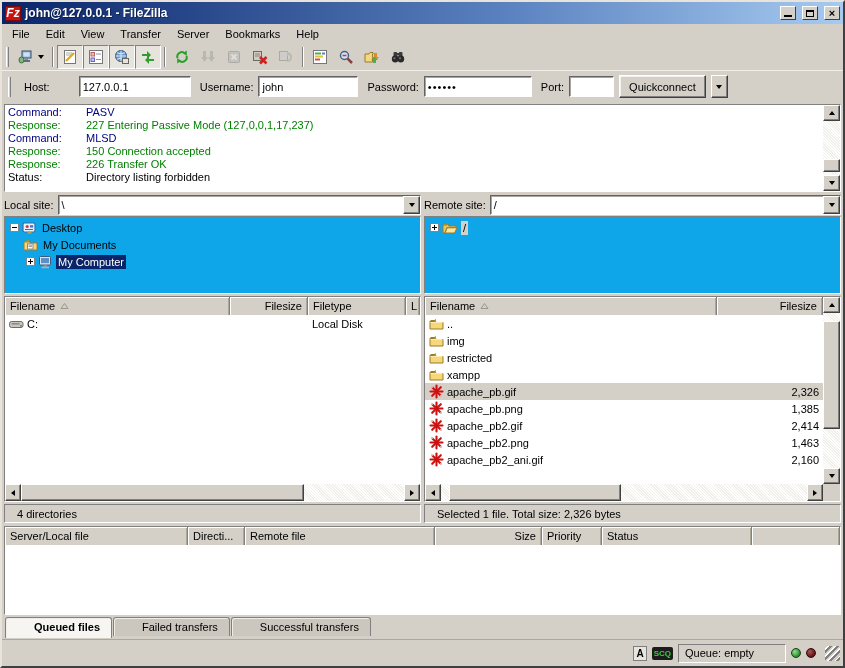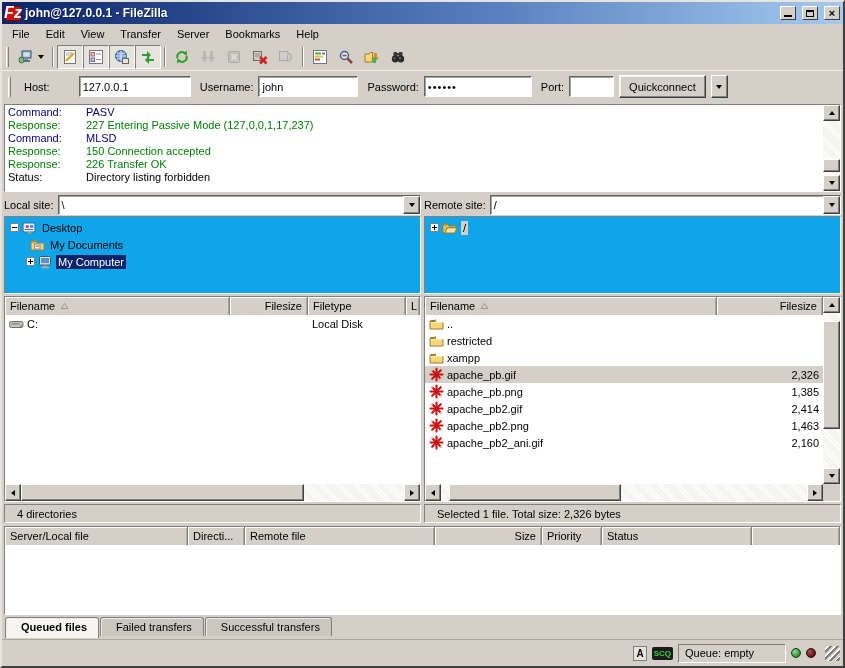--- a/index.html
+++ b/index.html
@@ -6,21 +6,21 @@
   html,body { width:845px; height:668px; }
   body { font-family:"Liberation Sans","DejaVu Sans",sans-serif; font-size:11px; background:#808080; }
 
   .win { width:845px; height:668px; background:#d4d0c8; display:flex; flex-direction:column;
          border:2px solid; border-color:#e8e4dc #404040 #404040 #e8e4dc; }
 
   
   .titlebar { height:22px; flex:0 0 22px; background:linear-gradient(to right,#0a246a,#5a82c0 60%,#a6caf0);
               display:flex; align-items:center; padding:0 3px; gap:4px; }
   .fz-logo { width:16px; height:15px; background:#cc1111; color:#fff; font-weight:bold; font-style:italic;
-             font-size:16px; display:flex; align-items:center; justify-content:center; border:1px solid #7a0a0a; }
+             font-size:12px; display:flex; align-items:center; justify-content:center; border:1px solid #7a0a0a; }
   .title-text { color:#fff; font-weight:bold; font-size:12px; flex:1;
                 text-shadow:1px 1px 0 rgba(0,0,0,.4); white-space:nowrap; }
   .winbtn { width:16px; height:14px; background:#d4d0c8; border:1px solid; border-color:#fff #404040 #404040 #fff;
             display:flex; align-items:flex-end; justify-content:center; margin-left:2px;
             font-size:10px; line-height:10px; font-weight:bold; color:#000; }
   .winbtn .min { width:8px; height:2px; background:#000; margin-bottom:2px; }
   .winbtn .max { width:8px; height:7px; border:1px solid #000; border-top-width:2px; margin-bottom:2px; }
   .winbtn .cls { margin-bottom:1px; font-size:11px; }
 
   
@@ -104,21 +104,21 @@
   .status-strip { height:19px; flex:0 0 19px; margin-top:2px; background:#d4d0c8;
                   border:1px solid; border-color:#808080 #fff #fff #808080; display:flex; align-items:center; padding:0 12px; }
 
   
   .queue { flex:0 0 89px; margin:1px 2px 0 2px; border:1px solid; border-color:#808080 #fff #fff #808080; background:#fff; display:flex; flex-direction:column; }
   .queue-body { flex:1; background:#fff; }
 
   
   .tabs { height:25px; flex:0 0 25px; display:flex; align-items:flex-start; padding:2px 0 0 3px; gap:1px;
           border-bottom:1px solid #aca899; }
-  .tab { height:19px; padding:3px 11px 0 15px; background:#cbc7bf; border:1px solid #808080; border-bottom:none;
+  .tab { height:19px; padding:3px 11px 0 28px; background:#cbc7bf; border:1px solid #808080; border-bottom:none;
          border-radius:3px 3px 0 0; box-shadow:inset 1px 1px 0 #efedea; }
   .tab.active { background:#f6f5f2; font-weight:bold; height:21px; position:relative; z-index:2; }
 
   
   .statusbar { height:26px; flex:0 0 26px; display:flex; align-items:center; justify-content:flex-end; gap:5px; padding:3px 3px 3px 6px; }
   .sb-panel { border:1px solid; border-color:#808080 #fff #fff #808080; height:19px; display:flex; align-items:center; padding:0 6px; background:#d4d0c8; }
   .queue-panel { width:108px; }
   .led { width:10px; height:10px; border-radius:50%; }
   .led-green { background:radial-gradient(circle at 35% 35%, #8fe08f, #2c8a2c 70%); border:1px solid #163f16; }
   .led-red { background:radial-gradient(circle at 35% 35%, #b05454, #5e1414 70%); border:1px solid #2e0a0a; }
@@ -383,21 +383,21 @@
               <svg width="15" height="14">
                 <rect x="1" y="2" width="12" height="9" rx="1.5" fill="#e9f1fa" stroke="#3a6ea5" stroke-width="1.2"></rect>
                 <path d="M3 8.5 L11 8.5" stroke="#3a6ea5"></path>
                 <circle cx="5.2" cy="5.5" r="1.6" fill="#d04040"></circle>
                 <rect x="8" y="4.2" width="3.2" height="2.4" fill="#4477cc"></rect>
                 <rect x="5.5" y="11" width="4" height="1.6" fill="#b0a060"></rect>
               </svg>
             </span>
             <span class="tree-label">Desktop</span>
           </div>
-          <div class="tree-row" style="padding-left:12px">
+          <div class="tree-row" style="padding-left:5px">
             <span class="exp-spacer"></span>
             <span>
               <svg width="15" height="14">
                 <path d="M1 4 h4.5 l1 -2 h-0.2 M1 4 V12 h13 V5 h-6.8 l-1 -2 H1.8 L1 4 Z" fill="#f6d77a" stroke="#9a7d2e"></path>
                 <rect x="4.5" y="5.8" width="5.5" height="5.2" fill="#fff" stroke="#8a8a8a"></rect>
                 <line x1="5.5" y1="7.2" x2="9" y2="7.2" stroke="#9a9a9a"></line>
                 <line x1="5.5" y1="8.6" x2="9" y2="8.6" stroke="#9a9a9a"></line>
               </svg>
             </span>
             <span class="tree-label">My Documents</span>
@@ -537,20 +537,32 @@
                   <div class="cell num" style="width:106px;flex:0 0 106px"></div>
                 </div>
                 <div class="lrow">
                   <div class="cell" style="flex:1;min-width:0">
                     <span>
                       <svg width="15" height="14">
                         <path d="M1 4.5 h4.5 l1 -2 h-0.2 M1 4.5 V12 h13 V5.5 h-6.8 l-1 -2 H1.8 L1 4.5 Z" fill="#f6d77a" stroke="#9a7d2e"></path>
                         <path d="M1.5 5.5 h12" stroke="#fbeab2"></path>
                       </svg>
                     </span>
+                    <span>img</span>
+                  </div>
+                  <div class="cell num" style="width:106px;flex:0 0 106px"></div>
+                </div>
+                <div class="lrow">
+                  <div class="cell" style="flex:1;min-width:0">
+                    <span>
+                      <svg width="15" height="14">
+                        <path d="M1 4.5 h4.5 l1 -2 h-0.2 M1 4.5 V12 h13 V5.5 h-6.8 l-1 -2 H1.8 L1 4.5 Z" fill="#f6d77a" stroke="#9a7d2e"></path>
+                        <path d="M1.5 5.5 h12" stroke="#fbeab2"></path>
+                      </svg>
+                    </span>
                     <span>restricted</span>
                   </div>
                   <div class="cell num" style="width:106px;flex:0 0 106px"></div>
                 </div>
                 <div class="lrow">
                   <div class="cell" style="flex:1;min-width:0">
                     <span>
                       <svg width="15" height="14">
                         <path d="M1 4.5 h4.5 l1 -2 h-0.2 M1 4.5 V12 h13 V5.5 h-6.8 l-1 -2 H1.8 L1 4.5 Z" fill="#f6d77a" stroke="#9a7d2e"></path>
                         <path d="M1.5 5.5 h12" stroke="#fbeab2"></path>

